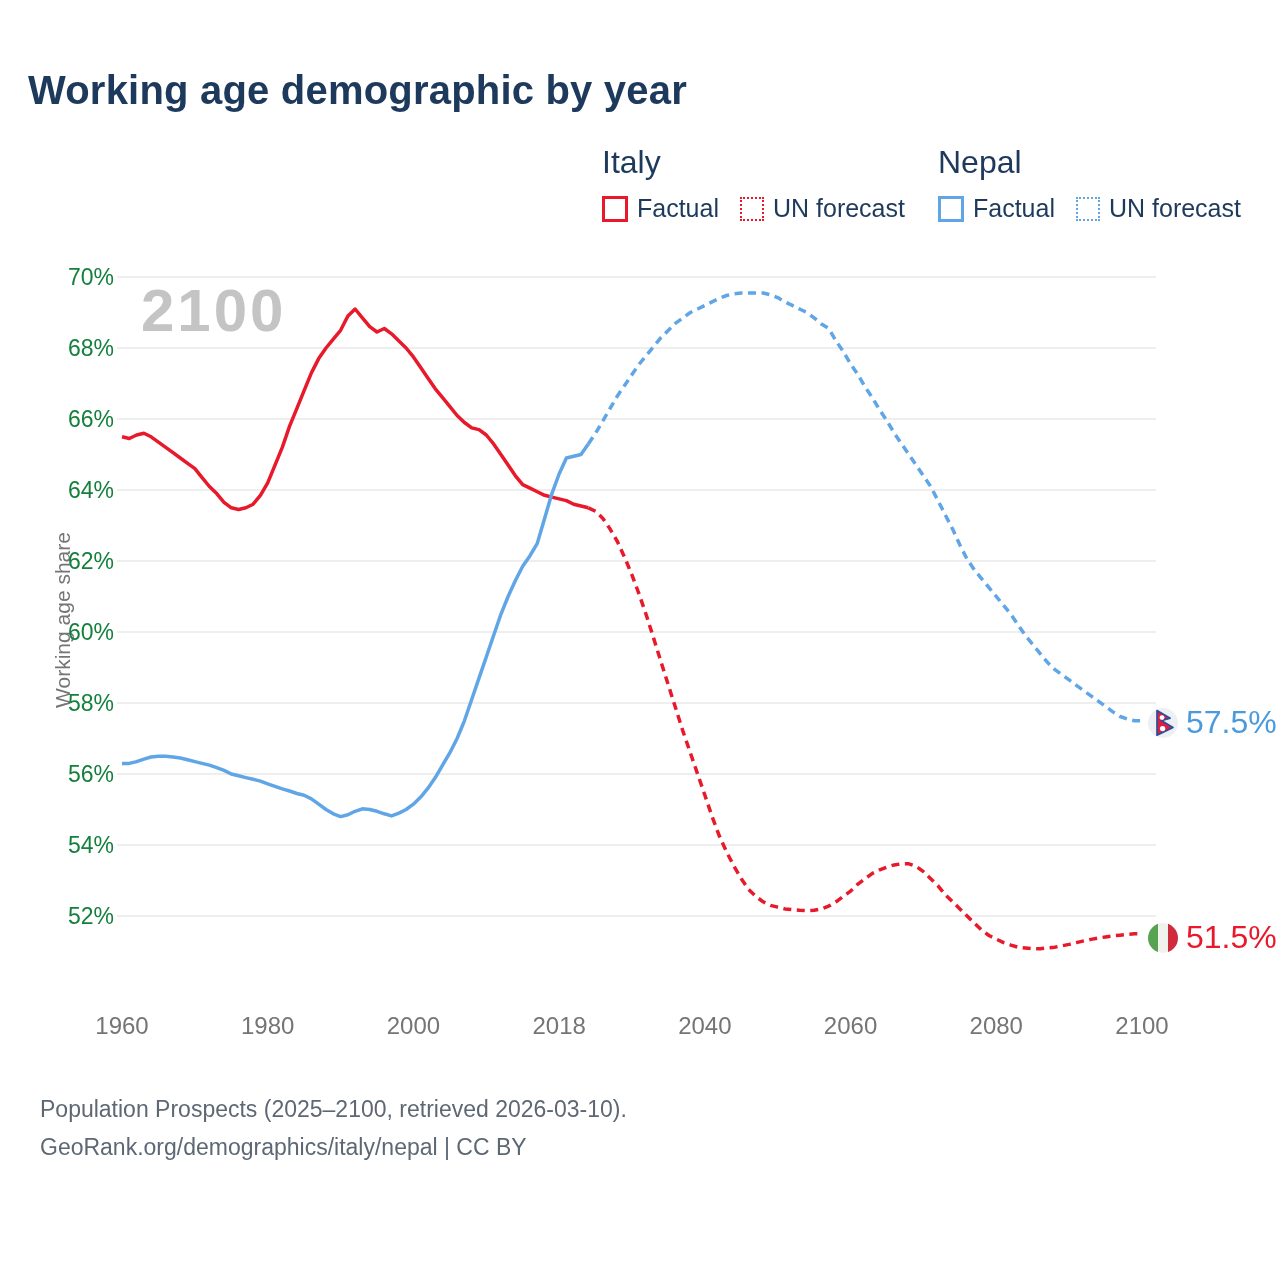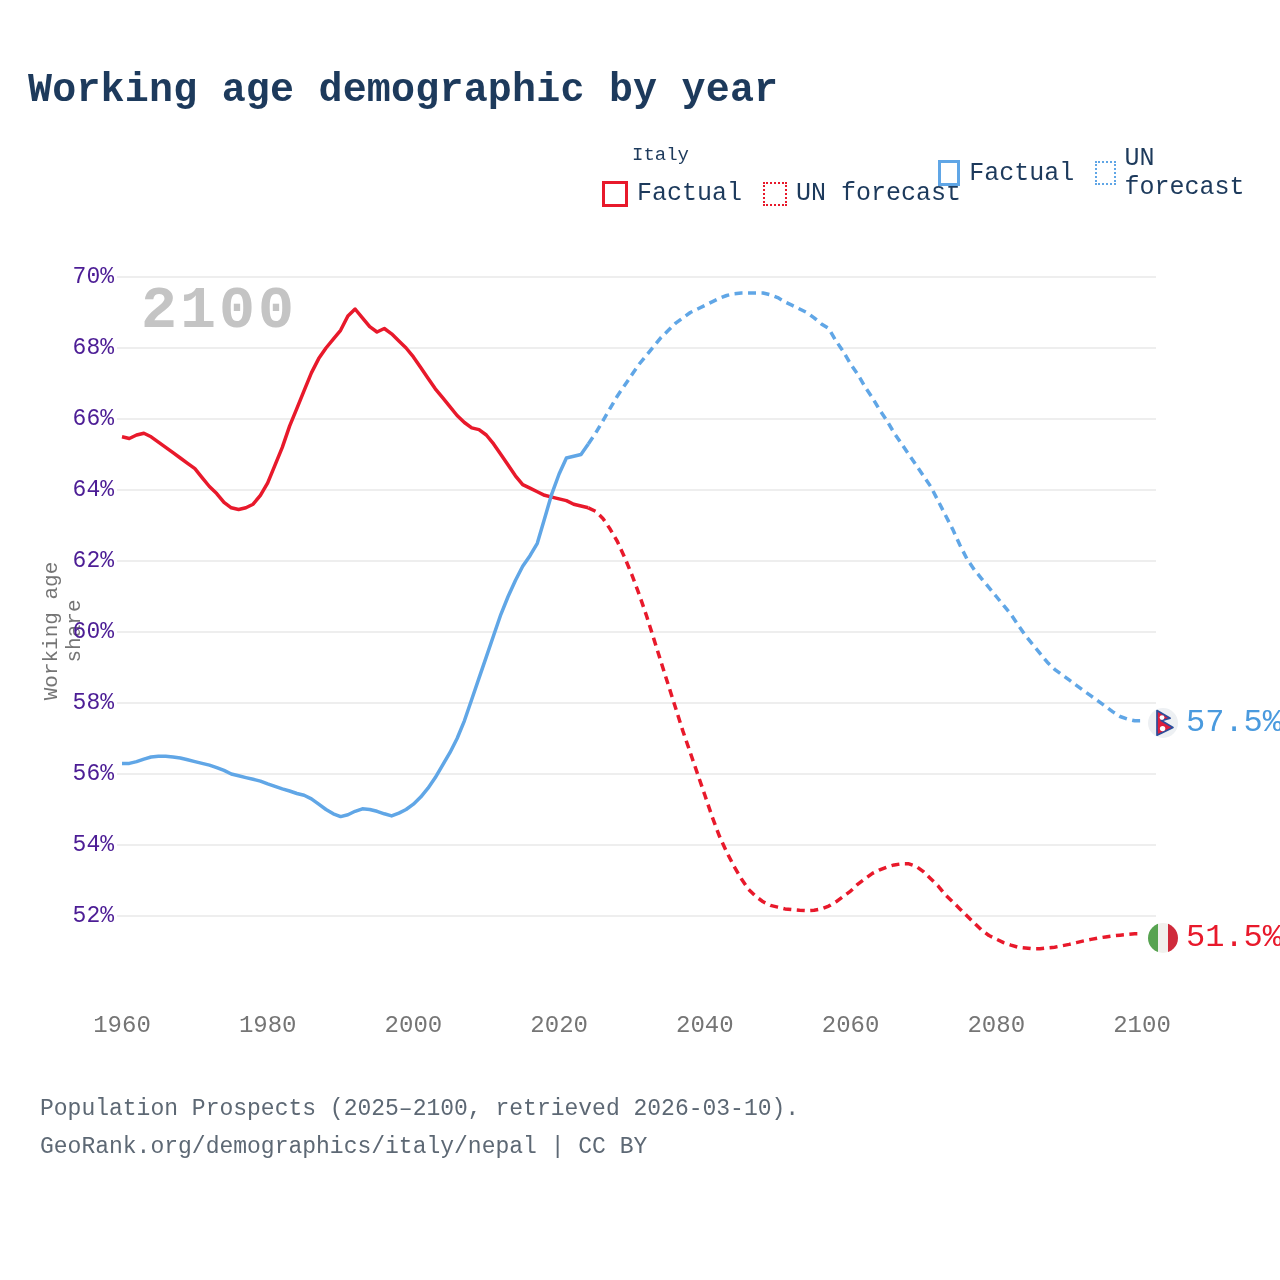--- a/index.html
+++ b/index.html
@@ -1,41 +1,41 @@
 <!DOCTYPE html>
 <html><head>
 <meta charset="utf-8">
 <style>
   html,body{margin:0;padding:0;background:#ffffff;}
   #app{position:relative;width:1280px;height:1280px;background:#ffffff;overflow:hidden;
-       font-family:Liberation Mono, monospace;}
+       font-family:Liberation Sans, sans-serif;}
   #chart-title{position:absolute;left:28px;top:68px;margin:0;font-size:40px;font-weight:bold;
        color:#1d3a5c;letter-spacing:0.2px;}
   
   .legend-group{position:absolute;top:144px;}
   #legend-italy{left:602px;}
   #legend-nepal{left:938px;}
-  .legend-country{font-size:19px;color:#1d3a5c;margin-bottom:13px;margin-left:30px;}
+  .legend-country{font-size:32px;color:#1d3a5c;margin-bottom:13px;}
   .legend-row{display:flex;align-items:center;}
   .swatch{width:20px;height:20px;display:inline-block;margin-right:9px;box-sizing:content-box;}
   .swatch.solid.c-italy{border:3px solid #e8192b;}
   .swatch.dashed.c-italy{border:2.5px dotted #e8192b;}
   .swatch.solid.c-nepal{border:3px solid #60a6e6;}
   .swatch.dashed.c-nepal{border:2.5px dotted #60a6e6;}
   .legend-label{font-size:25px;color:#1d3a5c;margin-right:21px;}
   
   #grid-svg,#series-svg{position:absolute;left:0;top:0;z-index:auto;}
   #grid-svg{z-index:1;}
   #watermark{position:absolute;left:141px;top:281px;z-index:2;font-size:60px;font-weight:bold;
        color:#c4c4c4;letter-spacing:3px;line-height:1;}
   #series-svg{z-index:3;}
   
   #y-axis-title{position:absolute;left:-37px;top:608px;width:200px;text-align:center;
        transform:rotate(-90deg);font-size:21px;color:#757575;z-index:4;}
-  .ytick{position:absolute;left:28px;width:86px;text-align:right;font-size:23px;color:#4c1d95;z-index:4;}
+  .ytick{position:absolute;left:28px;width:86px;text-align:right;font-size:23px;color:#15803d;z-index:4;}
   .xtick{position:absolute;top:1012px;width:90px;text-align:center;font-size:24px;color:#757575;z-index:4;}
   
   .end-label{position:absolute;display:flex;align-items:center;z-index:5;}
   #end-label-nepal{left:1147px;top:704px;}
   #end-label-italy{left:1147px;top:919px;}
   .flag{width:32px;height:32px;display:inline-block;margin-right:7px;}
   .end-text{font-size:32px;}
   #end-label-nepal .end-text{color:#4a9ade;}
   #end-label-italy .end-text{color:#e8192b;text-align:right;}
   
@@ -52,20 +52,21 @@
     <div class="legend-country">Italy</div>
     <div class="legend-row">
       <span class="swatch solid c-italy"></span>
       <span class="legend-label">Factual</span>
       <span class="swatch dashed c-italy"></span>
       <span class="legend-label">UN forecast</span>
     </div>
   </div>
 
   <div class="legend-group" id="legend-nepal">
+    <div class="legend-country">Nepal</div>
     <div class="legend-row">
       <span class="swatch solid c-nepal"></span>
       <span class="legend-label">Factual</span>
       <span class="swatch dashed c-nepal"></span>
       <span class="legend-label">UN forecast</span>
     </div>
   </div>
 
   <svg id="grid-svg" width="1280" height="1280">
     <g id="gridlines" stroke="#e8e8e8" stroke-width="1.3">
@@ -103,21 +104,21 @@
       <div class="ytick" style="top: 619px;">60%</div>
       <div class="ytick" style="top: 690px;">58%</div>
       <div class="ytick" style="top: 761px;">56%</div>
       <div class="ytick" style="top: 832px;">54%</div>
       <div class="ytick" style="top: 903px;">52%</div>
     </div>
   <div id="x-labels">
       <div class="xtick" style="left: 77px;">1960</div>
       <div class="xtick" style="left: 222.714px; text-align: center;">1980</div>
       <div class="xtick" style="left: 368.429px;">2000</div>
-      <div class="xtick" style="left: 514.143px;">2020</div>
+      <div class="xtick" style="left: 514.143px;">2018</div>
       <div class="xtick" style="left: 659.857px;">2040</div>
       <div class="xtick" style="left: 805.571px;">2060</div>
       <div class="xtick" style="left: 951.286px;">2080</div>
       <div class="xtick" style="left: 1097px;">2100</div>
     </div>
 
   <div class="end-label" id="end-label-nepal">
     <span class="flag">
       <svg viewBox="0 0 32 32" width="32" height="32">
         <circle cx="16" cy="16" r="15" fill="#edf0f3"></circle>

